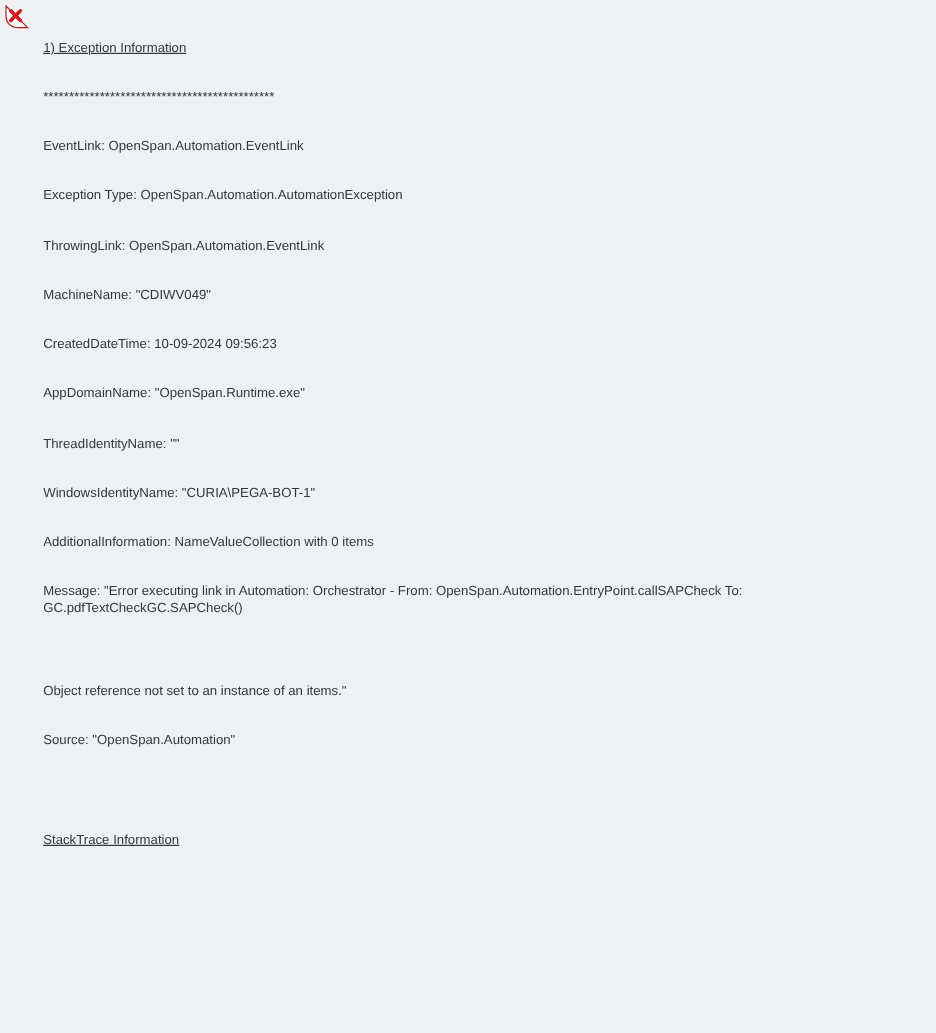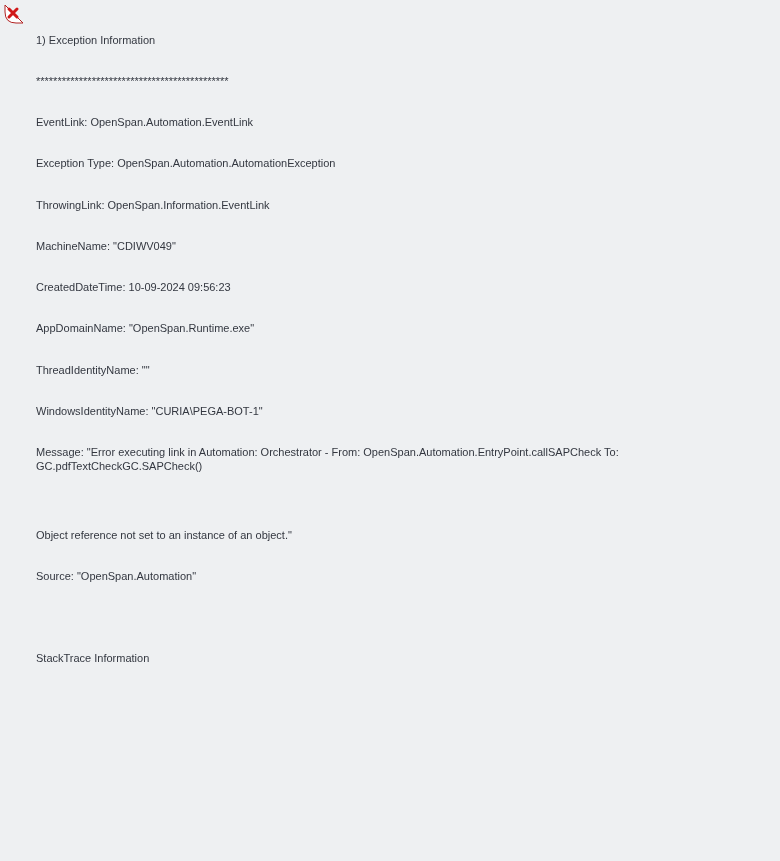--- a/index.html
+++ b/index.html
@@ -19,46 +19,47 @@
   .error-icon {
     position: absolute;
     top: 2px;
     left: 2px;
   }
   .error-text {
     margin-left: 28px;
     white-space: pre-wrap;
   }
   .error-text .line { display: block; }
-  .error-text .heading { }
+  .error-text .heading { text-decoration: underline; }
 </style>
 </head>
 <body>
 
 <div class="error-panel">
   <span class="error-icon">
     <svg width="24" height="24" viewBox="0 0 24 24">
       <path d="M21 21 L3 3 L3 10 Q3 21 14 21 Z" fill="#ffffff" stroke="#b02020" stroke-width="1"></path>
       <path d="M7 7 L15 15 M15 7 L7 15" stroke="#d01818" stroke-width="3" stroke-linecap="round"></path>
     </svg>
   </span>
   <div class="error-text">
     <span class="line heading">1) Exception Information</span>
     <span class="line">*********************************************</span>
     <span class="line">EventLink: OpenSpan.Automation.EventLink</span>
     <span class="line">Exception Type: OpenSpan.Automation.AutomationException</span>
-    <span class="line">ThrowingLink: OpenSpan.Information.EventLink</span>
+    <span class="line">ThrowingLink: OpenSpan.Automation.EventLink</span>
     <span class="line">MachineName: "CDIWV049"</span>
     <span class="line">CreatedDateTime: 10-09-2024 09:56:23</span>
     <span class="line">AppDomainName: "OpenSpan.Runtime.exe"</span>
     <span class="line">ThreadIdentityName: ""</span>
     <span class="line">WindowsIdentityName: "CURIA\PEGA-BOT-1"</span>
+    <span class="line">AdditionalInformation: NameValueCollection with 0 items</span>
     <span class="line">Message: "Error executing link in Automation: Orchestrator - From: OpenSpan.Automation.EntryPoint.callSAPCheck To: GC.pdfTextCheckGC.SAPCheck()</span>
     <span class="line"></span>
-    <span class="line">Object reference not set to an instance of an object."</span>
+    <span class="line">Object reference not set to an instance of an items."</span>
     <span class="line">Source: "OpenSpan.Automation"</span>
     <span class="line">&nbsp;</span>
     <span class="line heading">StackTrace Information</span>
     
     
     
     
     
     
     

